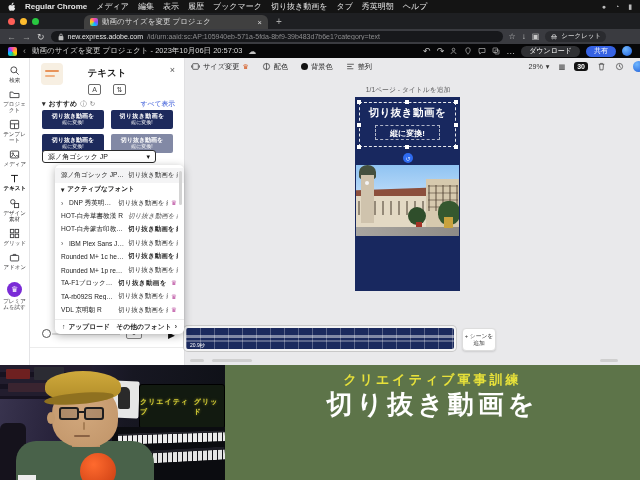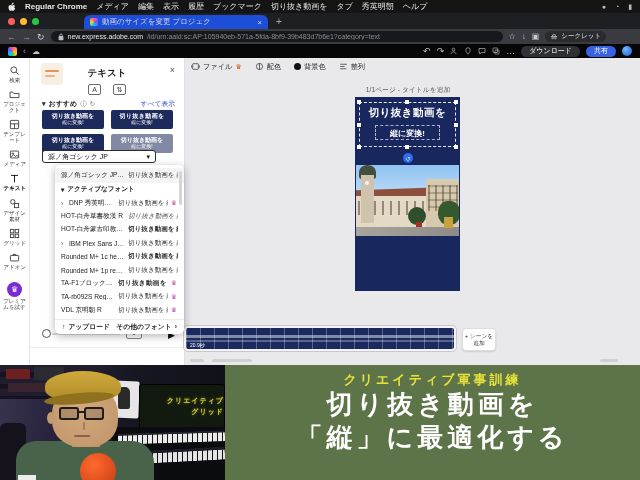--- a/index.html
+++ b/index.html
@@ -12,21 +12,21 @@
   .menubar{position:absolute;left:0;top:0;width:640px;height:13px;background:#141414;
            display:flex;align-items:center;gap:9px;padding:0 8px;color:#e6e6e6;font-size:8px}
   .menubar .app{font-weight:bold}
   .menubar .spacer{flex:1}
   .menubar .stat{color:#bbb;font-size:7px}
 
   
   .tabbar{position:absolute;left:0;top:13px;width:640px;height:16px;background:#1e1f22}
   .lights{position:absolute;left:8px;top:5px;display:flex;gap:5px}
   .light{width:7px;height:7px;border-radius:50%}
-  .tab{position:absolute;left:84px;top:2px;width:184px;height:14px;background:#1d4ed8;
+  .tab{position:absolute;left:84px;top:2px;width:184px;height:14px;background:#404040;
        border-radius:6px 6px 0 0;display:flex;align-items:center;gap:4px;padding:0 6px;color:#ddd;font-size:7.5px}
   .tab .title{flex:1;white-space:nowrap;overflow:hidden;text-overflow:ellipsis}
   .favicon{width:8px;height:8px;border-radius:2px;background:conic-gradient(#ff4fa0,#7b4dff,#00c8ff,#ffd400,#ff4fa0)}
   .newtab{position:absolute;left:276px;top:3px;color:#aaa;font-size:10px}
 
   
   .urlbar{position:absolute;left:0;top:29px;width:640px;height:15px;background:#3a3b40;
           display:flex;align-items:center;gap:6px;padding:0 7px}
   .navic{color:#9a9a9a;font-size:9px}
   .urlpill{flex:1;max-width:452px;height:11px;background:#17181b;border-radius:6px;
@@ -165,21 +165,21 @@
           background:linear-gradient(100deg,#3a3550 0%,#27223a 28%,#171722 55%,#0e1016 100%)}
   .wc{position:absolute}
   .shelf1{left:0;top:0;width:92px;height:34px;background:repeating-linear-gradient(#221d2e 0 7px,#161220 7px 12px)}
   .mod1{left:6px;top:4px;width:24px;height:10px;background:#6e2020;border-radius:1px}
   .mod2{left:34px;top:2px;width:30px;height:13px;background:#2b2b33;border-radius:1px}
   .mod3{left:8px;top:18px;width:40px;height:9px;background:#3a2430;border-radius:1px}
   .chairback{left:0;top:58px;width:26px;height:57px;background:#15121c;border-radius:6px 6px 0 0}
   .poster{left:112px;top:16px;width:27px;height:37px;background:#e6e6e6;border-radius:2px;transform:rotate(2deg)}
   .posterart{left:118px;top:22px;width:12px;height:22px;background:#2a2a2a;border-radius:5px 5px 2px 2px}
   .screen{left:139px;top:19px;width:86px;height:45px;background:#121a10;border:1px solid #000;border-radius:3px;
-          display:flex;flex-direction:column;align-items:flex-end;justify-content:center;gap:1px}
+          display:flex;flex-direction:row;align-items:center;justify-content:center;gap:1px}
   .screen .s1,.screen .s2{color:#d7cf35;font-weight:bold;font-size:7px;letter-spacing:1px;font-family:"Liberation Serif",serif;
           text-shadow:0 0 3px rgba(215,207,53,.6)}
   .deskdark{left:112px;top:62px;width:113px;height:53px;background:#0b0c10}
   .kb1{left:118px;top:67px;width:107px;height:11px;background:repeating-linear-gradient(90deg,#e9e9e9 0 4px,#15151a 4px 5px);
        border-top:2px solid #23232a;border-radius:1px;transform:rotate(-2deg)}
   .kb2{left:128px;top:84px;width:97px;height:13px;background:repeating-linear-gradient(90deg,#e3e3e3 0 4px,#101015 4px 5px);
        border-top:3px solid #1c1c24;border-radius:1px;transform:rotate(-3deg)}
   .shirt{left:16px;top:76px;width:138px;height:40px;background:#49624a;border-radius:20px 22px 0 0}
   .neck{left:72px;top:66px;width:28px;height:16px;background:#b98e63}
   .head{left:52px;top:20px;width:66px;height:62px;background:radial-gradient(circle at 45% 40%,#d2a87d,#c09468);border-radius:46% 46% 42% 42%}
@@ -256,20 +256,21 @@
           <circle cx="5.2" cy="10" r="1.8" fill="none" stroke="#ddd" stroke-width="1.2"></circle>
           <circle cx="10.8" cy="10" r="1.8" fill="none" stroke="#ddd" stroke-width="1.2"></circle>
         </svg>
       <span>シークレット</span>
     </div>
   </div>
 
   <div class="axheader">
     <span class="axlogo"></span>
     <span class="chev">‹</span>
+    <span class="doc">動画のサイズを変更 プロジェクト - 2023年10月06日 20:57:03</span>
     <span class="hic" style="font-size:8px">☁</span>
     <span class="spacer"></span>
     <span class="hic">↶</span>
     <span class="hic">↷</span>
     <span>
         <svg width="8" height="8" viewBox="0 0 16 16">
           <circle cx="7" cy="5" r="2.6" stroke="#c2c2c2" fill="none" stroke-width="1.3"></circle>
           <path d="M2 14c.6-3 3-4.4 5-4.4s4.4 1.4 5 4.4" stroke="#c2c2c2" fill="none" stroke-width="1.3"></path>
         </svg>
       </span>
@@ -479,21 +480,21 @@
     <div class="paneldivider"></div>
 
     <div class="canvasarea">
       <div class="ctoolbar">
         <span class="ct">
           <svg width="9" height="9" viewBox="0 0 16 16">
               <rect x="3" y="3" width="10" height="10" rx="1"></rect>
               <line x1="1" y1="6" x2="1" y2="10"></line>
               <line x1="15" y1="6" x2="15" y2="10"></line>
             </svg>
-          <span>ファイル</span>
+          <span>サイズ変更</span>
           <span class="crown">♛</span>
         </span>
         <span class="ct">
           <svg width="9" height="9" viewBox="0 0 16 16">
               <circle cx="8" cy="8" r="5.5"></circle>
               <path d="M8 2.5v11"></path>
             </svg>
           <span>配色</span>
         </span>
         <span class="ct">
@@ -502,20 +503,40 @@
         </span>
         <span class="ct">
           <svg width="9" height="9" viewBox="0 0 16 16">
               <line x1="2" y1="4" x2="14" y2="4"></line>
               <line x1="2" y1="8" x2="10" y2="8"></line>
               <line x1="2" y1="12" x2="13" y2="12"></line>
             </svg>
           <span>整列</span>
         </span>
       </div>
+      <div class="ctools-r">
+        <span class="ct">
+          <span>29%</span>
+          <span>▾</span>
+        </span>
+        <span>▦</span>
+        <span class="badge30">30</span>
+        <span>
+            <svg width="9" height="9" viewBox="0 0 16 16">
+              <path d="M3 4h10M6 4V2.5h4V4M4.5 4l.8 10h5.4l.8-10"></path>
+            </svg>
+          </span>
+        <span>
+            <svg width="9" height="9" viewBox="0 0 16 16">
+              <circle cx="8" cy="8" r="5.5"></circle>
+              <path d="M8 4.5V8l2.5 1.5"></path>
+            </svg>
+          </span>
+        <span class="halfavatar"></span>
+      </div>
 
       <div class="pagelabel">1/1ページ - タイトルを追加</div>
 
       <div class="video">
         <div class="v-sel"></div>
         <span class="h" style="left:2px;top:3px"></span>
         <span class="h" style="left:50px;top:3px"></span>
         <span class="h" style="left:99px;top:3px"></span>
         <span class="h" style="left:2px;top:26px"></span>
         <span class="h" style="left:99px;top:26px"></span>
@@ -583,17 +604,16 @@
       <div class="wc glassR"></div>
       <div class="wc bridge"></div>
       <div class="wc nose"></div>
       <div class="wc mouth"></div>
       <div class="wc mic"></div>
       <div class="wc sliver"></div>
     </div>
     <div class="caption">
       <div class="tagline">クリエイティブ軍事訓練</div>
       <div class="bigline">切り抜き動画を</div>
-      <div class="bigline">「縦」に最適化する</div>
     </div>
   </div>
 
 </div>
 
 </body></html>

